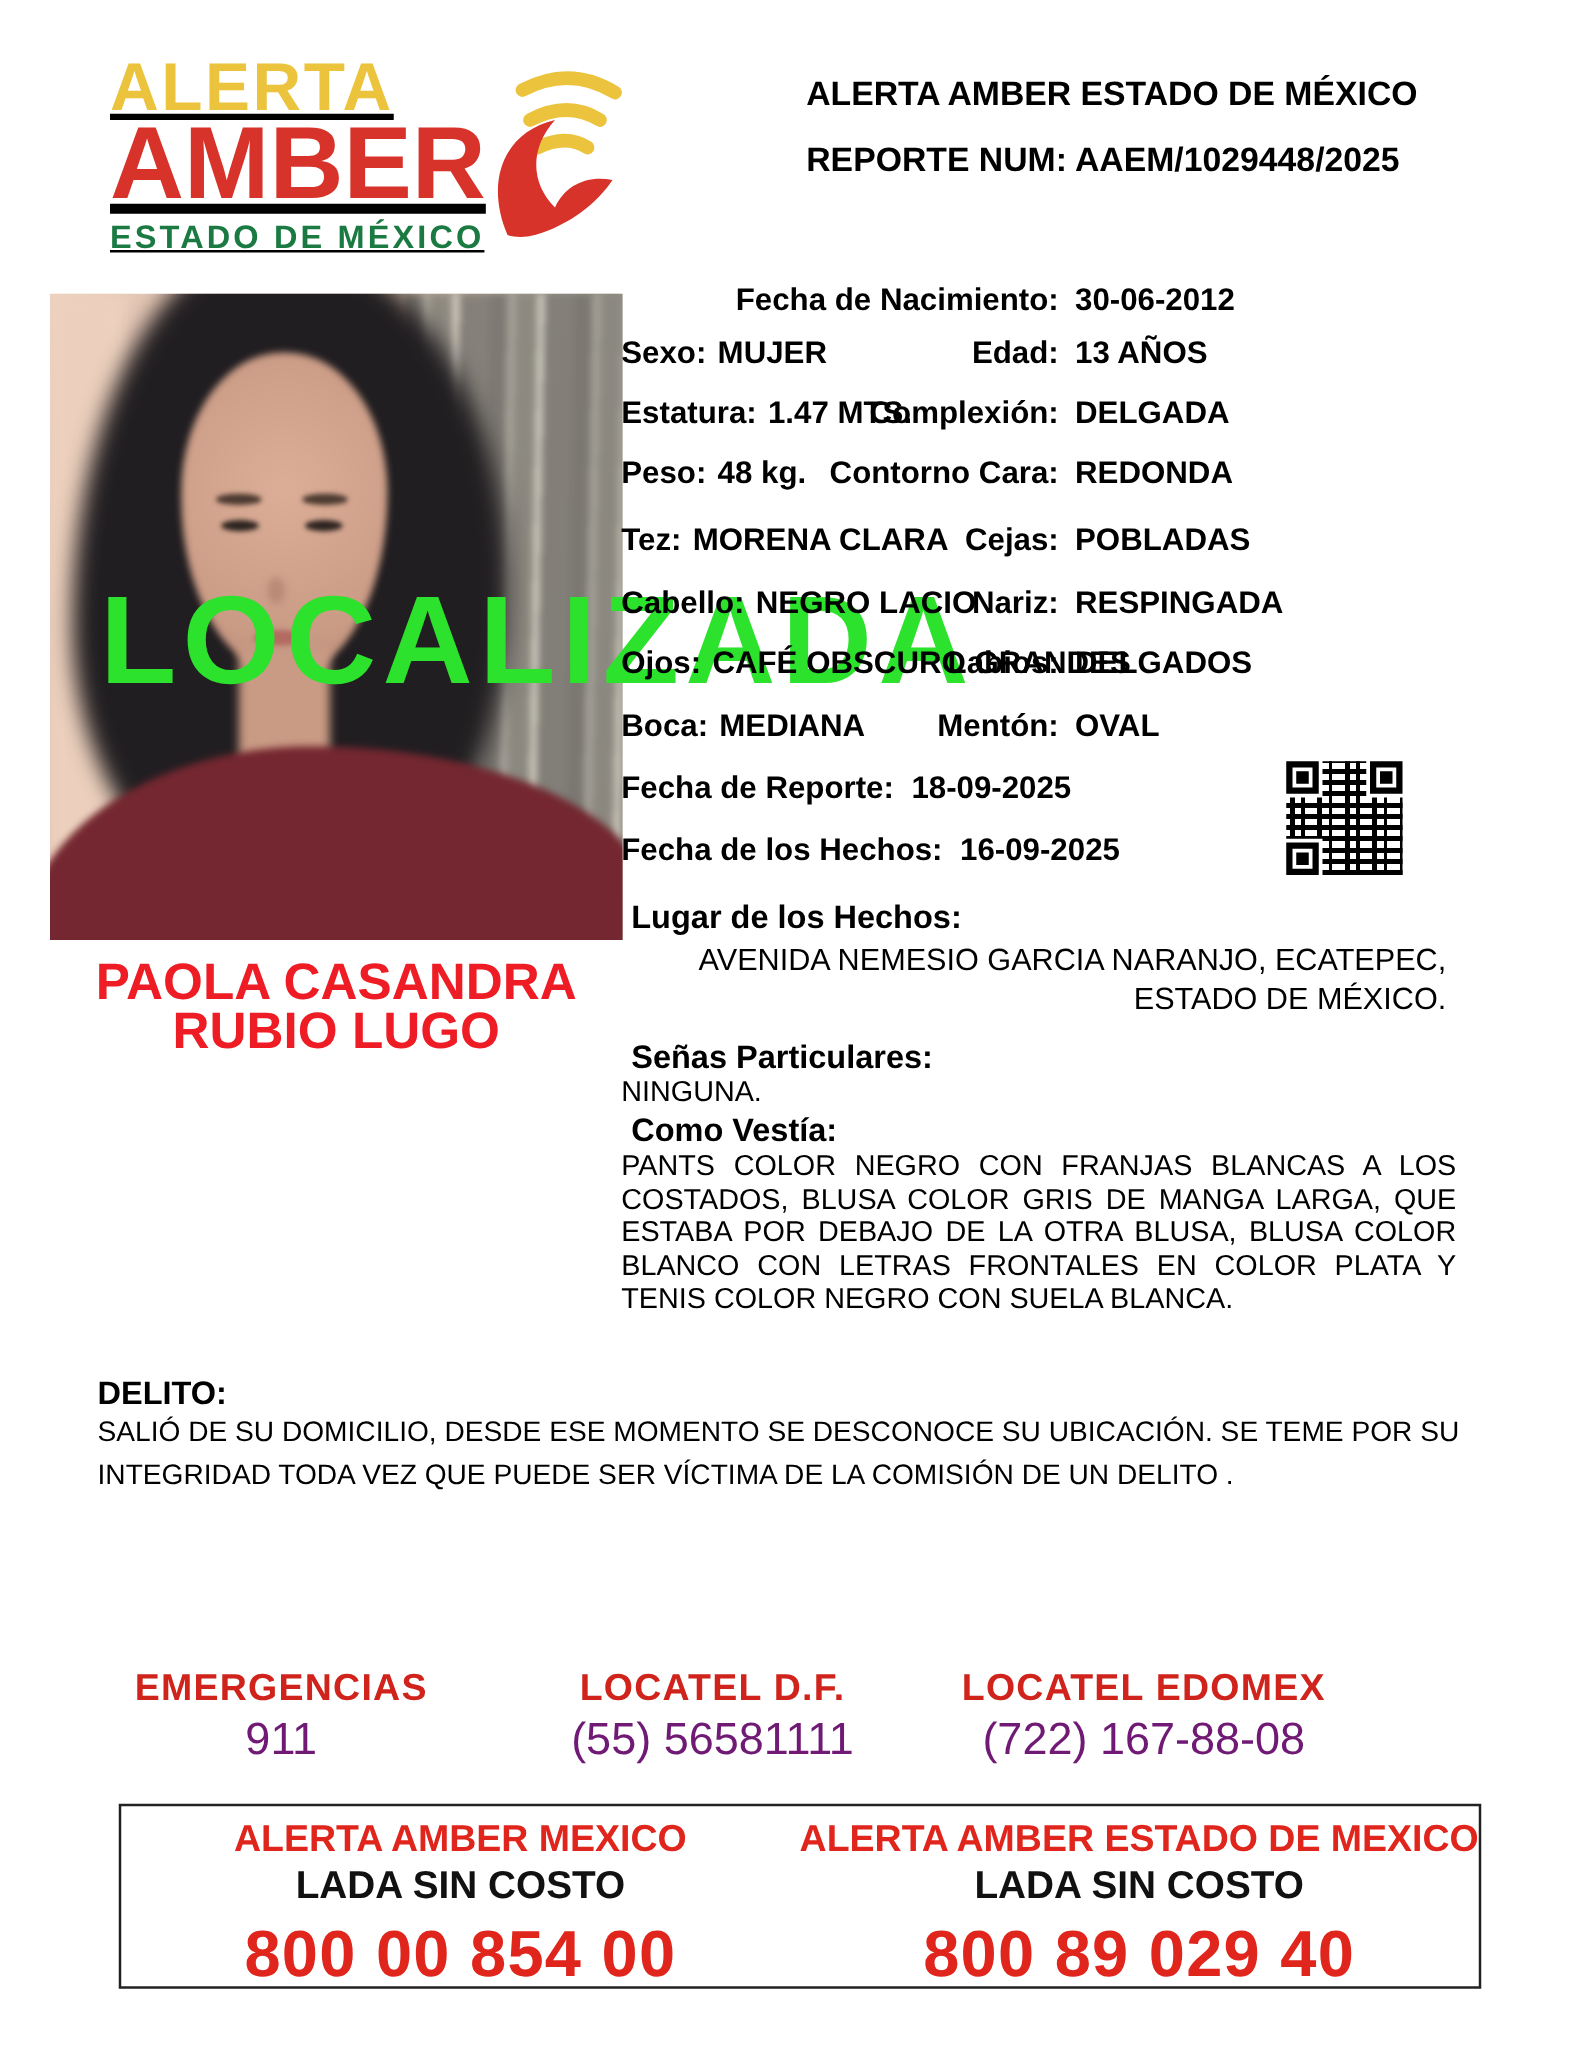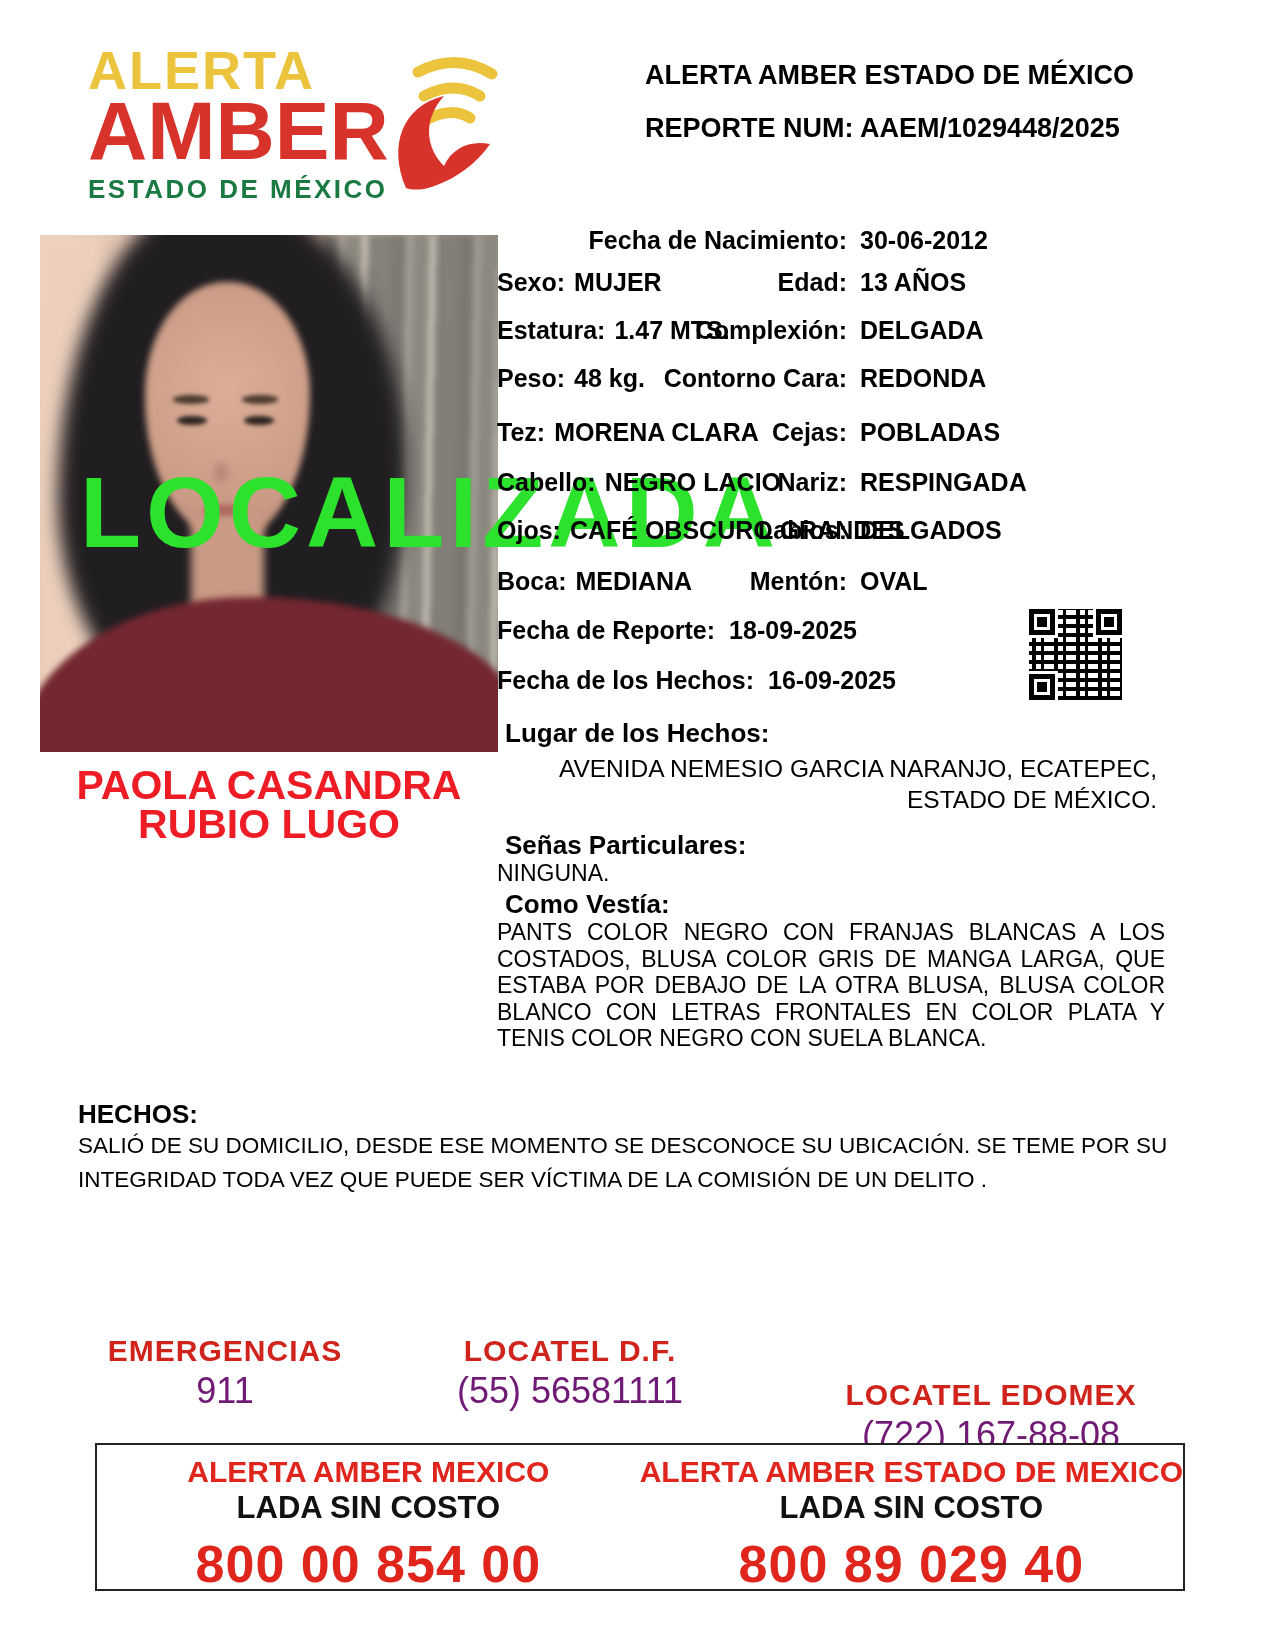--- a/index.html
+++ b/index.html
@@ -1,20 +1,20 @@
 <!DOCTYPE html>
 <html><head>
 <meta charset="utf-8">
 <style>
   html,body{margin:0;padding:0;background:#ffffff;}
   .page{position:relative;width:1275px;height:1650px;background:#fff;overflow:hidden;
         font-family:"Liberation Sans",sans-serif;color:#000;}
 
   
-  .logo{position:absolute;left:88px;top:42px;width:340px;}
+  .logo{position:absolute;left:88px;top:42px;width:340px;text-decoration:underline;}
   .logo-l1{font-size:54px;font-weight:800;color:#ecc33c;letter-spacing:2px;line-height:56px;}
   .logo-l2{font-size:82px;font-weight:800;color:#d8332a;letter-spacing:0;line-height:74px;margin-top:-4px;}
   .logo-l3{font-size:26px;font-weight:700;color:#1a7a42;letter-spacing:2.5px;margin-top:6px;white-space:nowrap;}
   .logo-swoosh{position:absolute;left:292px;top:8px;}
 
   
   .hdr{position:absolute;left:645px;top:60px;font-size:27px;font-weight:700;white-space:nowrap;}
   .hdr-title{line-height:30px;}
   .hdr-report{line-height:30px;margin-top:23px;}
 
@@ -73,21 +73,21 @@
   .fp-bl{left:2px;bottom:2px;}
 
   
   .hechos-h{position:absolute;left:78px;top:1099px;font-size:26px;font-weight:700;}
   .hechos-t{position:absolute;left:78px;top:1129px;width:1092px;font-size:22.5px;line-height:33.5px;font-weight:400;}
 
   
   .contact{position:absolute;text-align:center;}
   .c1{left:60px;top:1334px;width:330px;}
   .c2{left:390px;top:1334px;width:360px;}
-  .c3{left:796px;top:1334px;width:390px;margin-top:44px;}
+  .c3{left:720px;top:1334px;width:390px;}
   .c-label{font-size:30px;font-weight:700;color:#cf231c;letter-spacing:1px;}
   .c-num{font-size:36px;font-weight:400;color:#701a75;margin-top:2px;}
 
   
   .banner{position:absolute;left:95px;top:1443px;width:1086px;height:144px;border:2px solid #222;
           display:flex;background:#fff;}
   .bcol{flex:1;text-align:center;padding-top:10px;}
   .b-title{font-size:30px;font-weight:700;color:#e0251c;white-space:nowrap;}
   .b-sub{font-size:31px;font-weight:700;color:#111;margin-top:1px;}
   .b-num{font-size:52px;font-weight:800;color:#e0251c;margin-top:8px;letter-spacing:1px;}
@@ -194,21 +194,21 @@
 
   <div class="sect-h" style="top:718px">Lugar de los Hechos:</div>
   <div class="sect-body addr">AVENIDA NEMESIO GARCIA NARANJO, ECATEPEC, ESTADO DE MÉXICO.</div>
 
   <div class="sect-h" style="top:830px">Señas Particulares:</div>
   <div class="sect-body marks">NINGUNA.</div>
 
   <div class="sect-h" style="top:889px">Como Vestía:</div>
   <div class="sect-body cloth">PANTS COLOR NEGRO CON FRANJAS BLANCAS A LOS COSTADOS, BLUSA COLOR GRIS DE MANGA LARGA, QUE ESTABA POR DEBAJO DE LA OTRA BLUSA, BLUSA COLOR BLANCO CON LETRAS FRONTALES EN COLOR PLATA Y TENIS COLOR NEGRO CON SUELA BLANCA.</div>
 
-  <div class="hechos-h">HECHOS:</div>
+  <div class="hechos-h">DELITO:</div>
   <div class="hechos-t">SALIÓ DE SU DOMICILIO, DESDE ESE MOMENTO SE DESCONOCE SU UBICACIÓN. SE TEME POR SU INTEGRIDAD TODA VEZ QUE PUEDE SER VÍCTIMA DE LA COMISIÓN DE UN DELITO .</div>
 
   <div class="contact c1">
     <div class="c-label">EMERGENCIAS</div>
     <div class="c-num">911</div>
   </div>
   <div class="contact c2">
     <div class="c-label">LOCATEL D.F.</div>
     <div class="c-num">(55) 56581111</div>
   </div>

